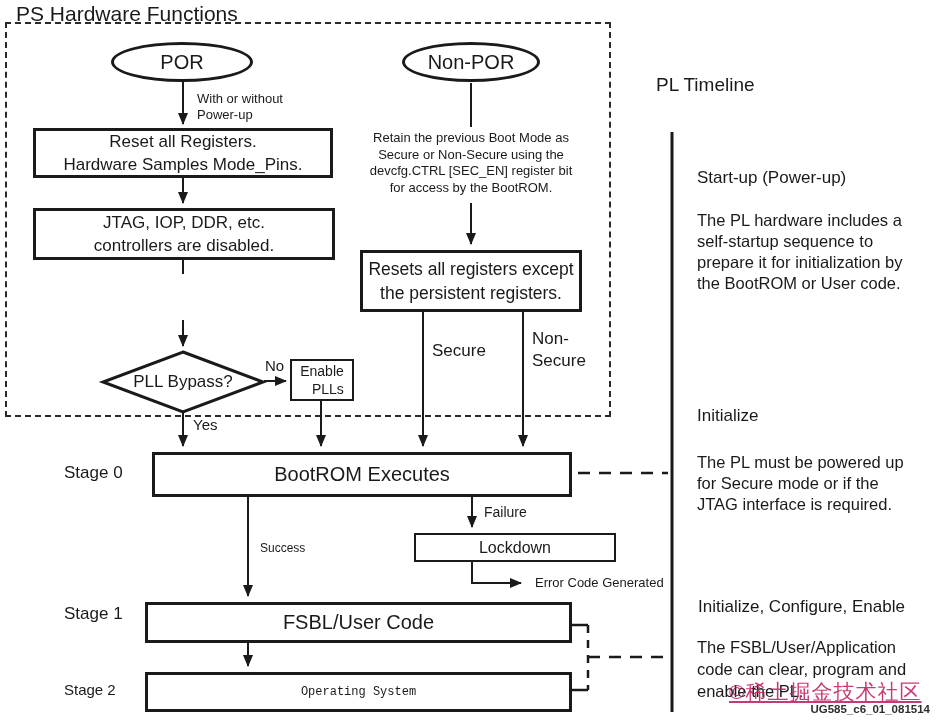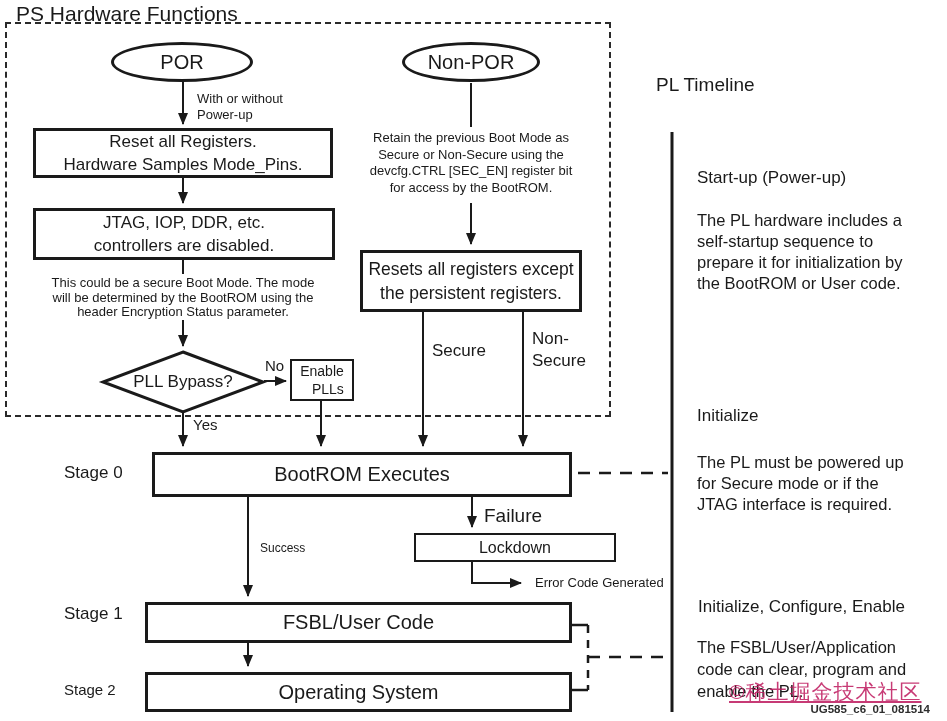--- a/index.html
+++ b/index.html
@@ -80,23 +80,20 @@
   <div class="box ellipse" style="left:402px; top:42px; width:138px; height:40px; font-size:20px;">Non-POR</div>
 
   <div class="lbl" style="left:197px; top:91px; font-size:13px; line-height:16px;">With or without
 Power-up</div>
 
   <div class="box" style="left:33px; top:128px; width:300px; height:50px; font-size:17px; line-height:23px;">Reset all Registers.
 Hardware Samples Mode_Pins.</div>
   <div class="box" style="left:33px; top:208px; width:302px; height:52px; font-size:17px; line-height:23px;">JTAG, IOP, DDR, etc.
 controllers are disabled.</div>
 
-  <div class="lbl center" style="left:38px; top:276px; width:290px; font-size:13px; line-height:14.5px;">This could be a secure Boot Mode. The mode
-will be determined by the BootROM using the
-header Encryption Status parameter.</div>
 
   <div class="lbl center" style="left:346px; top:130px; width:250px; font-size:13px; line-height:16.5px;">Retain the previous Boot Mode as
 Secure or Non-Secure using the
 devcfg.CTRL [SEC_EN] register bit
 for access by the BootROM.</div>
   <div class="box" style="left:360px; top:250px; width:222px; height:62px; font-size:17.5px; line-height:24px;">Resets all registers except
 the persistent registers.</div>
 
   <div class="lbl center" style="left:113px; top:371px; width:140px; font-size:17px;">PLL Bypass?</div>
   <div class="lbl" style="left:265px; top:357px; font-size:15px;">No</div>
@@ -107,24 +104,24 @@
   <div class="lbl" style="left:432px; top:340px; font-size:17px;">Secure</div>
   <div class="lbl" style="left:532px; top:328px; font-size:17px; line-height:22px;">Non-
 Secure</div>
 
   <div class="lbl" style="left:64px; top:462px; font-size:17px;">Stage 0</div>
   <div class="lbl" style="left:64px; top:603px; font-size:17px;">Stage 1</div>
   <div class="lbl" style="left:64px; top:681px; font-size:15px;">Stage 2</div>
 
   <div class="box" style="left:152px; top:452px; width:420px; height:45px; font-size:20px;">BootROM Executes</div>
   <div class="box" style="left:145px; top:602px; width:427px; height:41px; font-size:20px;">FSBL/User Code</div>
-  <div class="box" style="left:145px; top:672px; width:427px; height:40px; font-size:20px;">Operating System</div>
+  <div class="box" style="left:145px; top:672px; width:427px; height:40px; font-size:12px;font-family:Liberation Mono, monospace;">Operating System</div>
 
   <div class="lbl" style="left:260px; top:505px; font-size:12px;margin-top:36px;">Success</div>
-  <div class="lbl" style="left:484px; top:504px; font-size:19px;">Failure</div>
+  <div class="lbl" style="left:484px; top:504px; font-size:14px;">Failure</div>
   <div class="box thin" style="left:373px; top:533px; width:202px; height:29px; font-size:16px;margin-left:41px;">Lockdown</div>
   <div class="lbl" style="left:535px; top:575px; font-size:13px;">Error Code Generated</div>
 
   <div class="lbl" style="left:697px; top:167px; font-size:17px;">Start-up (Power-up)</div>
   <div class="lbl" style="left:697px; top:210px; font-size:16.5px; line-height:21px;">The PL hardware includes a
 self-startup sequence to
 prepare it for initialization by
 the BootROM or User code.</div>
   <div class="lbl" style="left:697px; top:405px; font-size:17px;">Initialize</div>
   <div class="lbl" style="left:697px; top:452px; font-size:16.5px; line-height:21px;">The PL must be powered up

